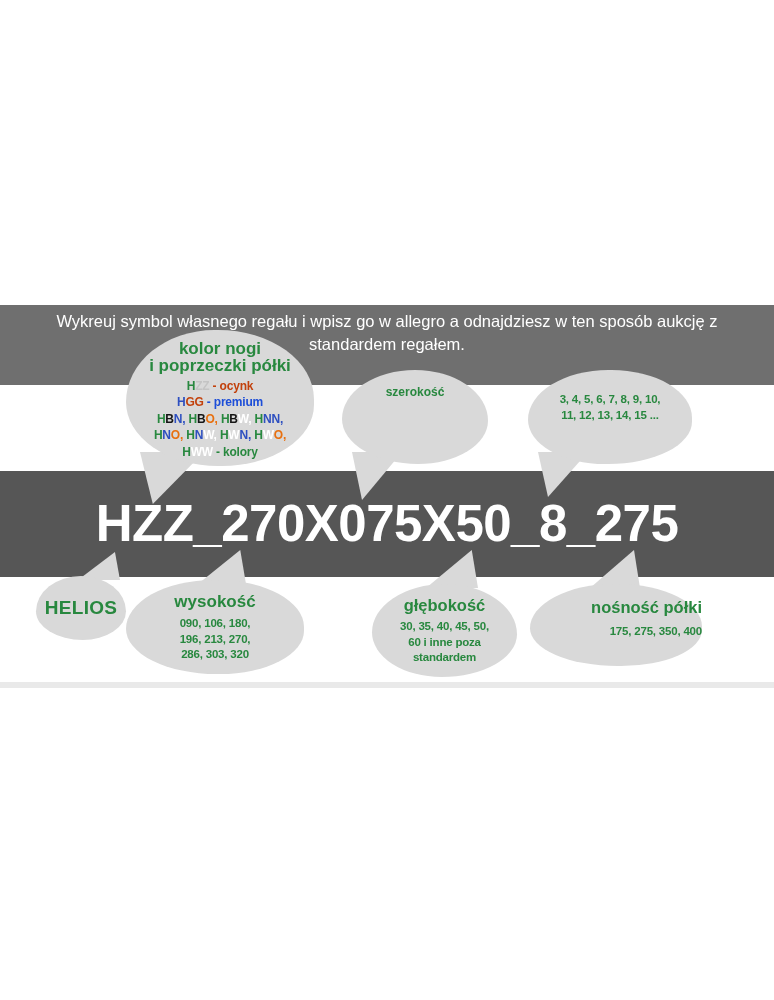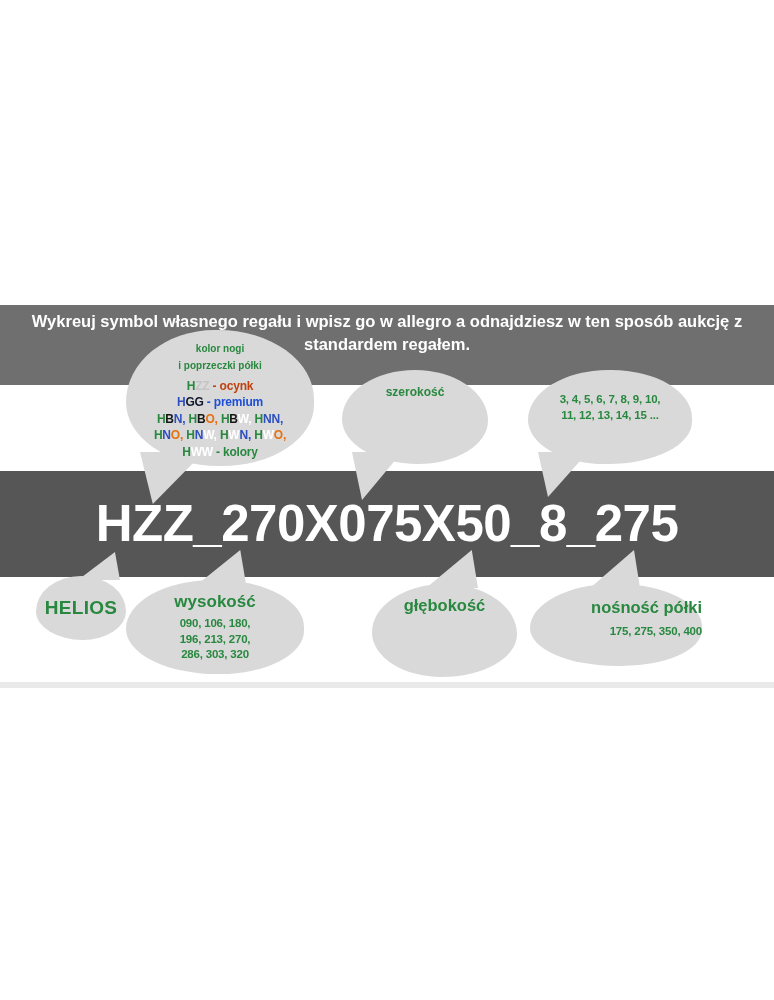--- a/index.html
+++ b/index.html
@@ -1,39 +1,39 @@
 <!DOCTYPE html>
 <html style="--green: #28883f; --blue: #2d4fc0; --orange: #e8700f; --black: #151515; --zinc: #c4c4c4; --white: #ffffff; --topbar_bg: #6f6f6f; --band_bg: #565656; --bubble_bg: #d9d9d9; --strip_bg: #e9e9e9;"><head>
 <meta charset="utf-8">
 <style>
   html,body{margin:0;padding:0;background:#fff;}
   .page{position:relative;width:774px;height:1000px;background:#fff;overflow:hidden;
         font-family:"Liberation Sans","DejaVu Sans",sans-serif;}
 
   
   .topbar{position:absolute;left:0;top:305px;width:774px;height:80px;background:var(--topbar_bg);
-          z-index:1;text-align:center;color:#fff;font-weight:bold;font-size:16.5px;line-height:23px;
+          z-index:1;text-align:center;color:#fff;font-weight:normal;font-size:16.5px;line-height:23px;
           padding-top:5px;box-sizing:border-box;}
   .band{position:absolute;left:0;top:471px;width:774px;height:106px;background:var(--band_bg);z-index:1;}
   .code{position:absolute;left:0;top:496px;width:774px;text-align:center;color:#fff;font-weight:bold;
         font-size:51px;line-height:56px;letter-spacing:-0.5px;z-index:3;}
   .strip{position:absolute;left:0;top:682px;width:774px;height:6px;background:var(--strip_bg);z-index:0;}
 
   
   .bubble{position:absolute;background:var(--bubble_bg);z-index:2;box-sizing:border-box;
           text-align:center;color:var(--green);font-weight:bold;}
   .tail{position:absolute;background:var(--bubble_bg);z-index:2;}
   .tail.down{clip-path:polygon(0 0,100% 0,20% 100%);}
   .tail.up{clip-path:polygon(88% 0,0 100%,100% 100%);}
 
   .bubble .title{color:var(--green);}
   .line{white-space:pre;}
 
   .b-kolor{left:126px;top:330px;width:188px;height:136px;border-radius:48% 52% 50% 50%/54% 52% 46% 48%;padding-top:10px;}
-  .b-kolor .title{font-size:10px;line-height:17px;}
+  .b-kolor .title{font-size:17px;line-height:17px;}
   .b-kolor .lines{margin-top:4px;}
   .b-kolor .line{font-size:12px;line-height:16.4px;letter-spacing:-0.2px;}
   .t-kolor{left:140px;top:452px;width:64px;height:52px;}
 
   .b-szer{left:342px;top:370px;width:146px;height:94px;border-radius:50% 50% 48% 52%/52% 54% 46% 48%;padding-top:12px;}
   .b-szer .title{font-size:12px;line-height:20px;}
   .b-szer .lines{margin-top:4px;}
   .b-szer .line{font-size:11px;line-height:15px;letter-spacing:-0.2px;}
   .t-szer{left:352px;top:452px;width:50px;height:48px;}
 
@@ -81,21 +81,21 @@
   <div class="strip"></div>
 
   <div class="tail down t-kolor"></div>
   <div class="bubble b-kolor">
     <div class="title">
       <div>kolor nogi</div>
       <div>i poprzeczki półki</div>
     </div>
     <div class="lines">
         <div class="line"><span style="color: rgb(40, 136, 63);">H</span><span style="color: rgb(196, 196, 196);">ZZ</span><span style="color: #c2410c;"> - ocynk</span></div>
-        <div class="line"><span style="color: rgb(45, 79, 192);">H</span><span style="color: #0f172a;">GG</span><span style="color: #1d4ed8;"> - premium</span></div>
+        <div class="line"><span style="color: rgb(45, 79, 192);">H</span><span style="color: #c2410c;">GG</span><span style="color: #1d4ed8;"> - premium</span></div>
         <div class="line"><span style="color: rgb(40, 136, 63);">H</span><span style="color: rgb(21, 21, 21);">B</span><span style="color: rgb(45, 79, 192);">N, </span><span style="color: rgb(40, 136, 63);">H</span><span style="color: rgb(21, 21, 21);">B</span><span style="color: rgb(232, 112, 15);">O, </span><span style="color: rgb(40, 136, 63);">H</span><span style="color: rgb(21, 21, 21);">B</span><span style="color: rgb(255, 255, 255);">W, </span><span style="color: rgb(40, 136, 63);">H</span><span style="color: rgb(45, 79, 192);">NN,</span></div>
         <div class="line"><span style="color: rgb(40, 136, 63);">H</span><span style="color: rgb(45, 79, 192);">N</span><span style="color: rgb(232, 112, 15);">O, </span><span style="color: rgb(40, 136, 63);">H</span><span style="color: rgb(45, 79, 192);">N</span><span style="color: rgb(255, 255, 255);">W, </span><span style="color: rgb(40, 136, 63);">H</span><span style="color: rgb(255, 255, 255);">W</span><span style="color: rgb(45, 79, 192);">N, </span><span style="color: rgb(40, 136, 63);">H</span><span style="color: rgb(255, 255, 255);">W</span><span style="color: rgb(232, 112, 15);">O,</span></div>
         <div class="line"><span style="color: rgb(40, 136, 63);">H</span><span style="color: rgb(255, 255, 255);">WW</span><span style="color: rgb(40, 136, 63);"> - kolory</span></div>
       </div>
   </div>
 
   <div class="tail down t-szer"></div>
   <div class="bubble b-szer">
     <div class="title">szerokość</div>
   </div>
@@ -119,20 +119,25 @@
     <div class="lines">
         <div class="line">090, 106, 180,</div>
         <div class="line">196, 213, 270,</div>
         <div class="line">286, 303, 320</div>
       </div>
   </div>
 
   <div class="tail up t-gleb"></div>
   <div class="bubble b-gleb">
     <div class="title">głębokość</div>
+    <div class="lines">
+        <div class="line">30, 35, 40, 45, 50,</div>
+        <div class="line">60 i inne poza</div>
+        <div class="line">standardem</div>
+      </div>
   </div>
 
   <div class="tail up t-nosn"></div>
   <div class="bubble b-nosn">
     <div class="title">nośność półki</div>
     <div class="lines">
         <div class="line">175, 275, 350, 400</div>
       </div>
   </div>
 

